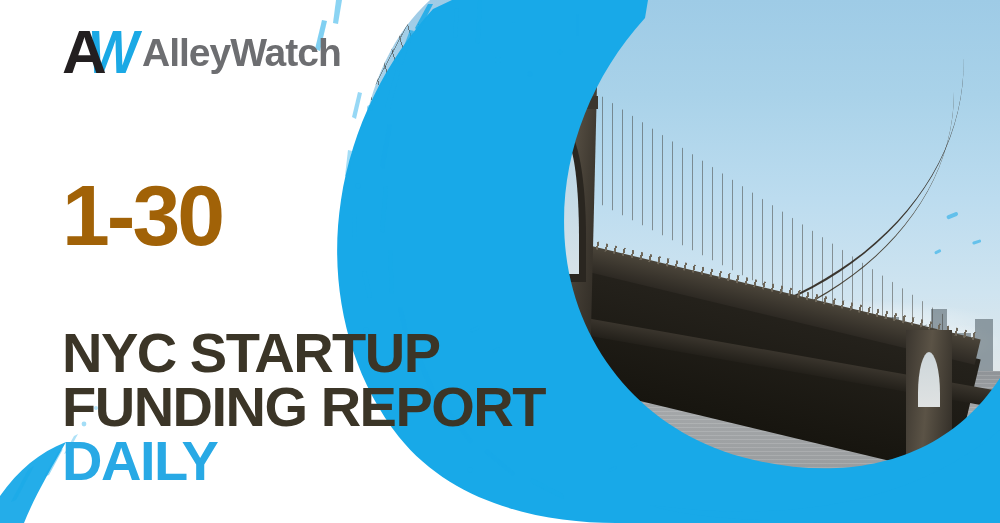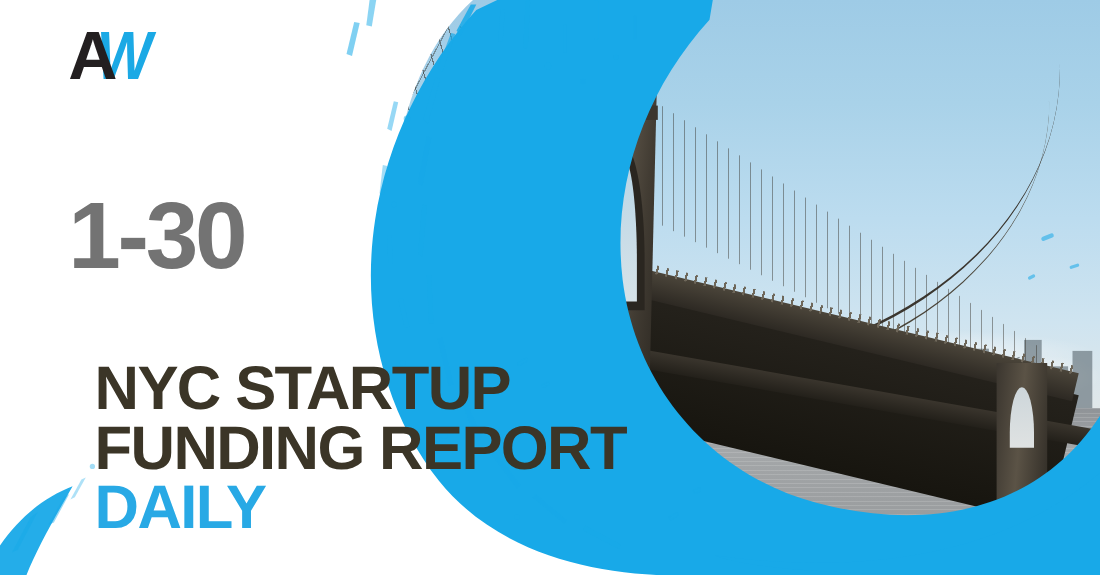--- a/index.html
+++ b/index.html
@@ -320,31 +320,30 @@
     letter-spacing: -1px;
     line-height: 1;
   }
 
   .date-line {
     position: absolute;
     left: 62px;
     top: 172px;
     font-size: 86px;
     font-weight: 700;
-    color: #737373;
+    color: #a16207;
     letter-spacing: -3px;
     line-height: 1;
   }
 
   .headline {
     position: absolute;
     left: 62px;
     top: 326px;
     line-height: .96;
-    margin-left: 24px;
   }
   .headline .hl {
     display: block;
     font-size: 56px;
     font-weight: 700;
     letter-spacing: -1.5px;
     white-space: nowrap;
   }
   .headline .hl-1 { color: #3b3527; }
   .headline .hl-2 { color: #28a9e5; }
@@ -538,20 +537,21 @@
       <rect x="608" y="470" width="9" height="3" rx="1.5" transform="rotate(-30 608 470)"></rect>
       <rect x="630" y="446" width="7" height="3" rx="1.5" transform="rotate(-26 630 446)"></rect>
     </g>
   </svg>
 
   <div class="logo">
     <span class="logo-mark">
       <span class="mk-a">A</span>
       <span class="mk-w">W</span>
     </span>
+    <span class="logo-word">AlleyWatch</span>
   </div>
 
   <div class="date-line">1-30</div>
 
   <div class="headline">
     <span class="hl hl-1">NYC STARTUP</span>
     <span class="hl hl-3">FUNDING REPORT</span>
     <span class="hl hl-2">DAILY</span>
   </div>
 

